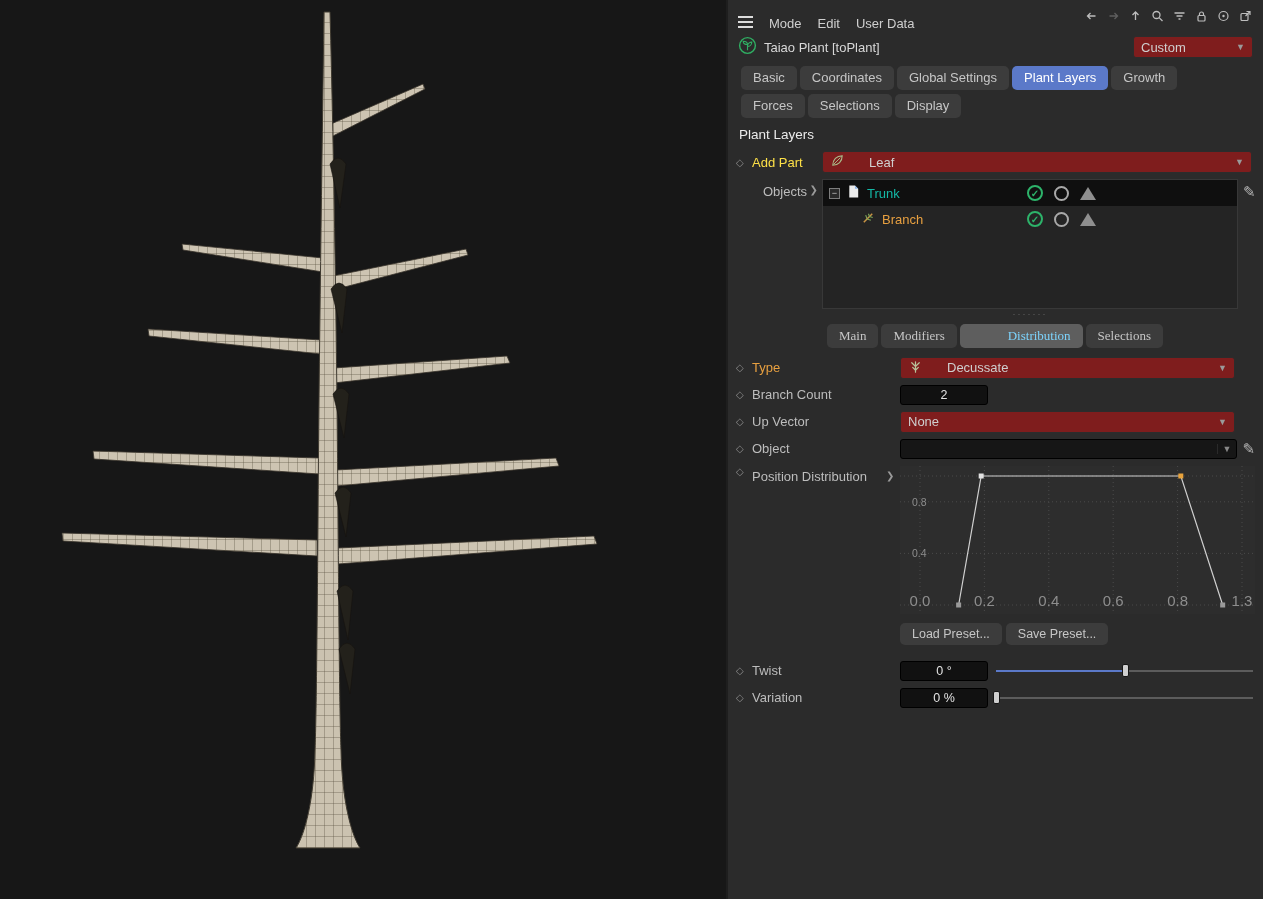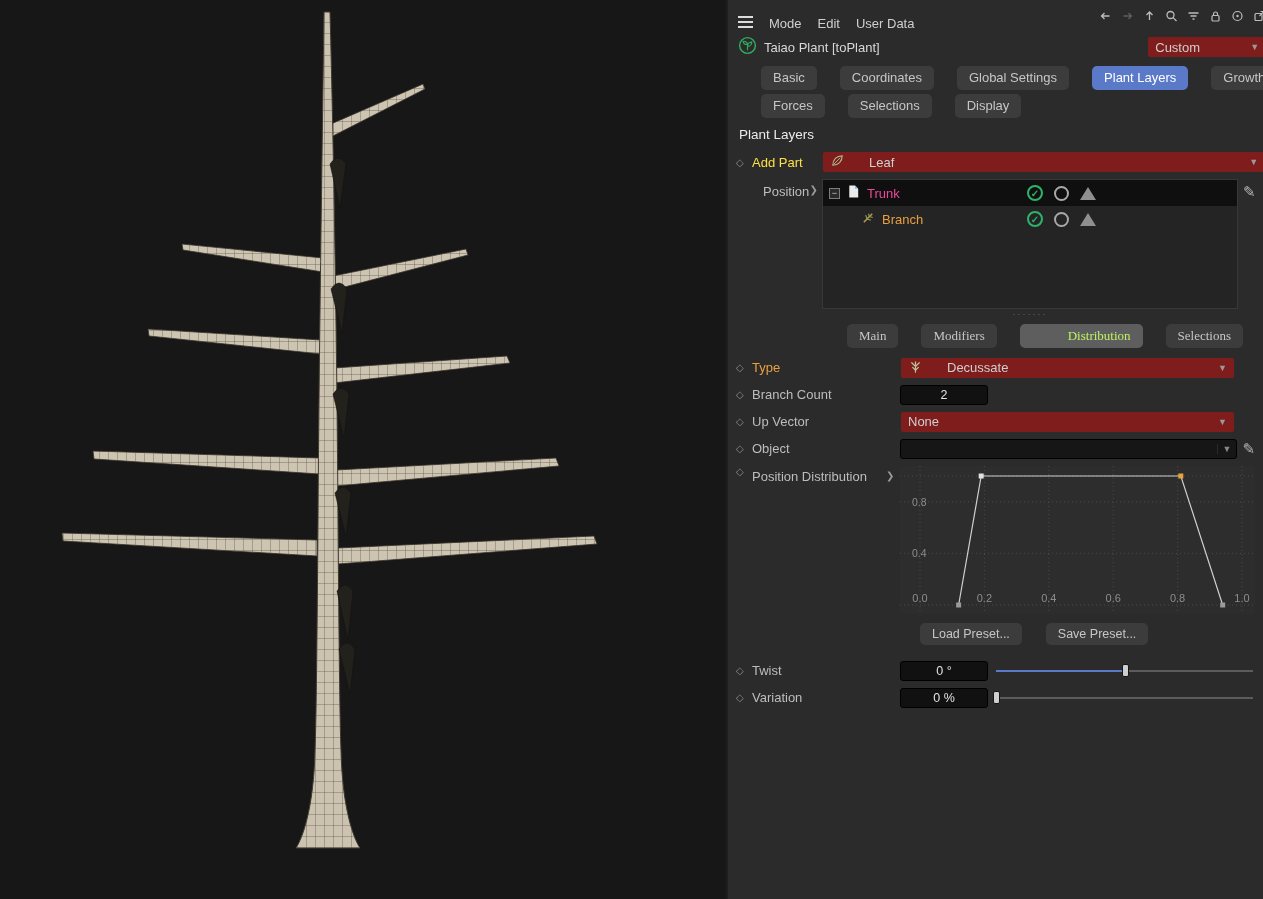--- a/index.html
+++ b/index.html
@@ -26,42 +26,42 @@
 
   .objheader { height:30px; display:flex; align-items:center; padding:0 10px; gap:7px; }
   .objheader .title { color:#d8d8d8; }
   .dd { display:flex; align-items:center; gap:24px; height:22px; background:#7f1d1d;
         border:1px solid #2c2c2c; border-radius:3px; padding:0 7px; color:#cfcfcf; cursor:default; }
   .dd .chev { margin-left:auto; color:#9a9a9a; font-size:9px; }
   .dd-custom { width:120px; margin-left:auto; }
 
   .tabrow { display:flex; gap:3px; padding-left:13px; margin-top:4px; }
   .btn { background:#3c3c3c; border:0; border-radius:5px; color:#c6c6c6; padding:4px 12px;
-         font-size:13px; font-family:inherit; height:24px; line-height:16px; cursor:default; white-space:nowrap;margin-left:20px; }
+         font-size:13px; font-family:inherit; height:24px; line-height:16px; cursor:default; white-space:nowrap; }
   .btn.active-blue { background:#5b79c9; color:#ffffff; }
-  .btn.active-gray { background:#5e5e5e; color:#bef264;padding-left:48px; }
+  .btn.active-gray { background:#5e5e5e; color:#7dd3fc;padding-left:48px; }
 
   .sectitle { padding:9px 0 5px 11px; color:#ebebeb; font-size:13.5px; }
 
   .row { display:flex; align-items:center; padding-left:8px; }
   .diamond { width:16px; color:#8a8a8a; font-size:10px; flex:0 0 16px; }
   .addpart { height:26px; margin-top:2px; }
   .addpart .plabel80 { width:70px; color:#fde047; }
   .dd-fill { flex:1; margin-right:11px; }
 
   .objectsrow { display:flex; padding-left:8px; margin-top:4px; }
   .objlabel { width:86px; padding:5px 0 0 27px; display:flex; color:#bdbdbd; }
   .objlabel .xarrow { margin-left:auto; margin-right:4px; color:#9a9a9a; font-size:10px; }
   .objbox { width:416px; height:130px; background:#242424; border:1px solid #383838; position:relative; }
   .objrow { height:26px; display:flex; align-items:center; padding-left:6px; gap:6px; position:relative; }
   .objrow.sel { background:#0f0f0f; }
   .objrow.child { padding-left:38px; }
   .expander { width:11px; height:11px; border:1px solid #7d7d7d; color:#cfcfcf; font-size:9px;
               line-height:9px; text-align:center; background:#2a2a2a; flex:0 0 11px; }
-  .objname { color:#ec4899; }
+  .objname { color:#14b8a6; }
   .objname.orange { color:#e8a040; }
   .states { position:absolute; left:204px; display:flex; align-items:center; gap:11px; }
   .ic-check { width:16px; height:16px; border:2px solid #2db36a; border-radius:50%; color:#2db36a;
               font-size:10px; font-weight:bold; display:flex; align-items:center; justify-content:center; }
   .ic-circle { width:15px; height:15px; border:2px solid #a8a8a8; border-radius:50%; }
   .ic-tri { width:0; height:0; border-left:8px solid transparent; border-right:8px solid transparent;
             border-bottom:13px solid #8f8f8f; }
   .pencil { color:#b5b5b5; font-size:15px; margin-left:5px; cursor:default; }
   .objectsrow .pencil { margin-top:4px; }
 
@@ -82,21 +82,21 @@
                display:flex; align-items:center; justify-content:flex-end; }
   .linkfield .chev { color:#888; font-size:9px; padding:0 5px; border-left:1px solid #2a2a2a; }
 
   .prow.pd { height:auto; align-items:flex-start; margin-top:4px; }
   .prow.pd .plabel { padding-top:3px; width:134px; }
   .prow.pd .xarrow { width:14px; padding-top:4px; color:#9a9a9a; font-size:10px; }
   .curvewrap { width:355px; height:148px; position:relative; background:#2d2d2d; }
   .curvewrap svg { position:absolute; left:0; top:0; }
   .grid { stroke:#4a4a4a; stroke-width:1; stroke-dasharray:1 3; }
   .curveline { fill:none; stroke:#d0d0d0; stroke-width:1.2; }
-  .curve-xt span { position:absolute; top:126px; transform:translateX(-50%); color:#8d8d8d; font-size:11px; }
+  .curve-xt span { position:absolute; top:126px; transform:translateX(-50%); color:#8d8d8d; font-size:15px; }
   .curve-yt span { position:absolute; left:12px; transform:translateY(-50%); color:#8d8d8d; font-size:10.5px; }
 
   .presetrow { margin:9px 0 0 172px; display:flex; gap:4px; }
   .presetrow .btn { height:22px; padding:3px 12px; font-size:12.5px; }
 
   .slider { position:relative; flex:1; height:14px; margin-left:8px; margin-right:2px; cursor:default; }
   .sl-track { position:absolute; left:0; right:0; top:6px; height:2px; background:#5c5c5c; }
   .sl-fill { position:absolute; left:0; top:6px; height:2px; background:#5b79c9; }
   .sl-handle { position:absolute; top:0; width:7px; height:13px; background:#cfcfcf;
                border:1px solid #161616; border-radius:2px; }
@@ -257,21 +257,21 @@
               <path d="M4 12 L11 5" stroke="#a9bd8a" stroke-width="1"></path>
             </svg>
         </span>
         <span>Leaf</span>
         <span class="chev">▼</span>
       </div>
     </div>
 
     <div class="objectsrow">
       <div class="objlabel">
-        <span>Position</span>
+        <span>Objects</span>
         <span class="xarrow">❯</span>
       </div>
       <div class="objbox">
         <div class="objrow sel">
           <span class="expander">−</span>
           <span>
             <svg width="15" height="15" viewBox="0 0 16 16">
                 <path d="M3.5 1.5 h6 l3.5 3.5 v9.5 h-9.5 z" fill="#ececec"></path>
                 <path d="M9.5 1.5 v3.5 h3.5 z" fill="#8fb6e6"></path>
               </svg>
@@ -378,21 +378,21 @@
             <rect x="78.68" y="7.5" width="5" height="5" fill="#e2e2e2"></rect>
             <rect x="278.32" y="7.5" width="5" height="5" fill="#e8a33c"></rect>
             <rect x="320.18" y="136.5" width="5" height="5" fill="#9a9a9a"></rect>
           </svg>
         <div class="curve-xt" id="xticks">
             <span style="left: 20px;">0.0</span>
             <span style="left: 84.4px;">0.2</span>
             <span style="left: 148.8px;">0.4</span>
             <span style="left: 213.2px;">0.6</span>
             <span style="left: 277.6px;">0.8</span>
-            <span style="left: 342px;">1.0</span>
+            <span style="left: 342px;">1.3</span>
           </div>
         <div class="curve-yt" id="yticks">
             <span style="top: 35.8px;">0.8</span>
             <span style="top: 87.4px;">0.4</span>
           </div>
       </div>
     </div>
 
     <div class="presetrow">
       <button class="btn">Load Preset...</button>

